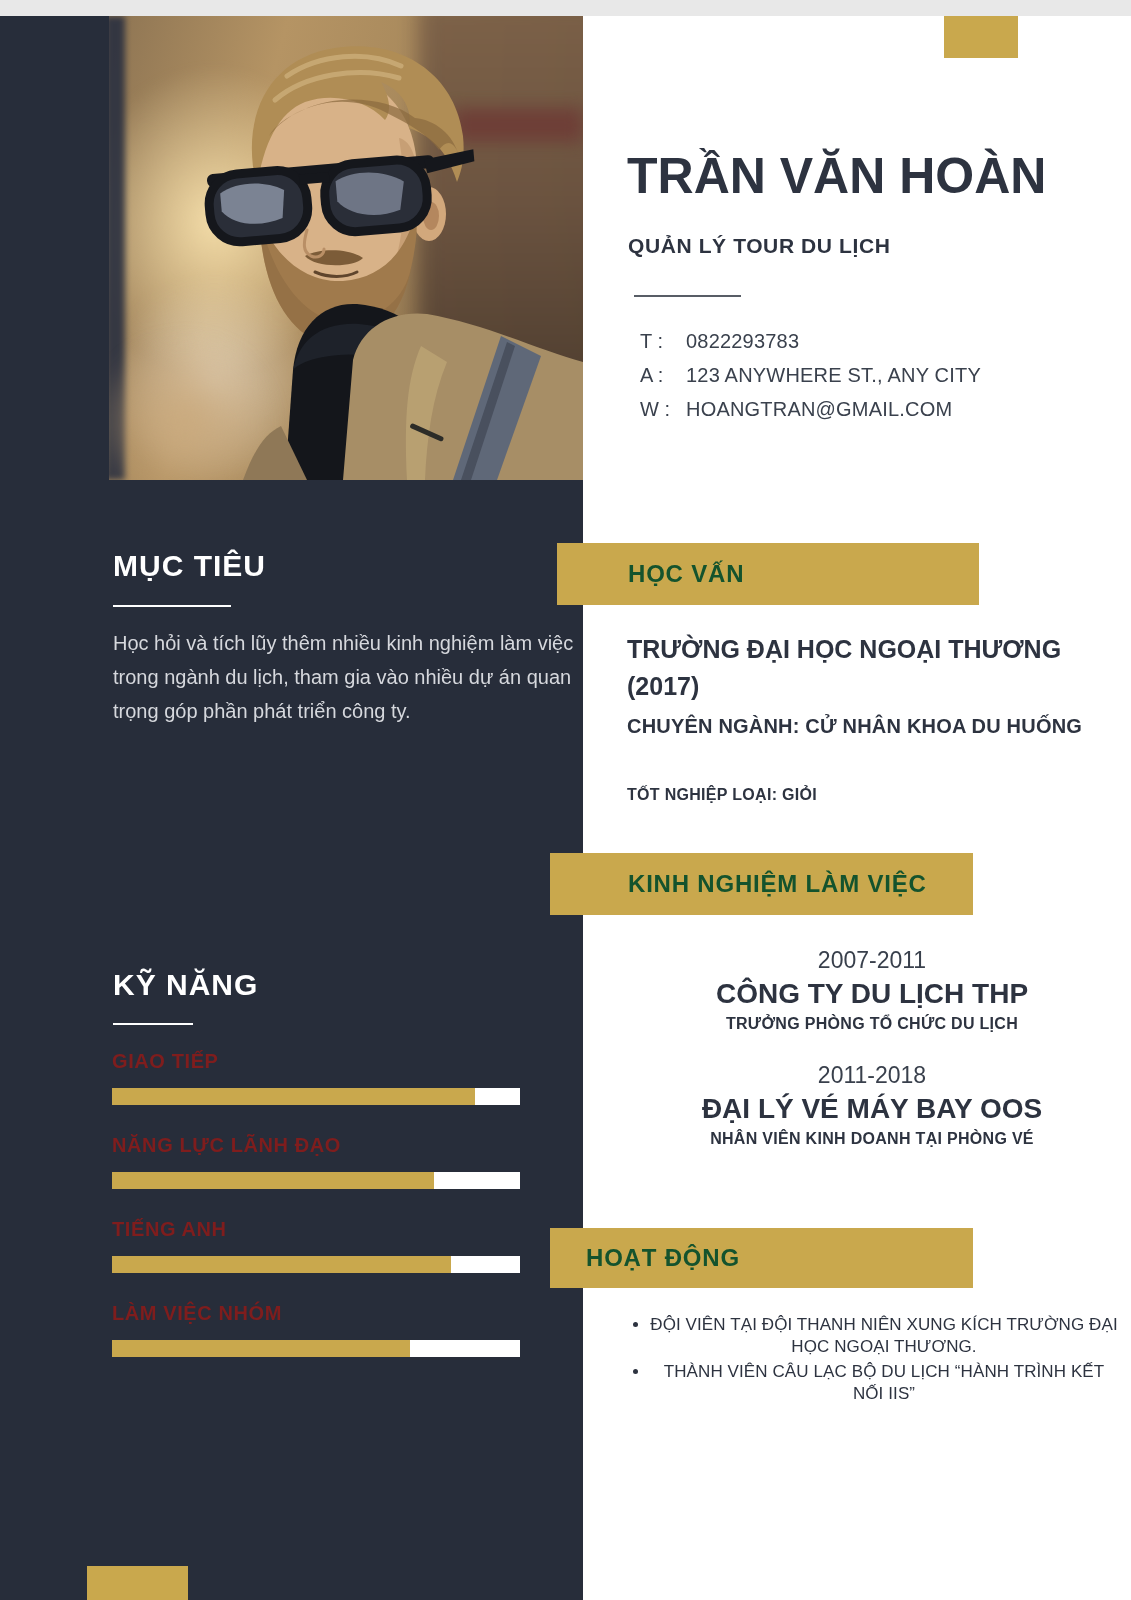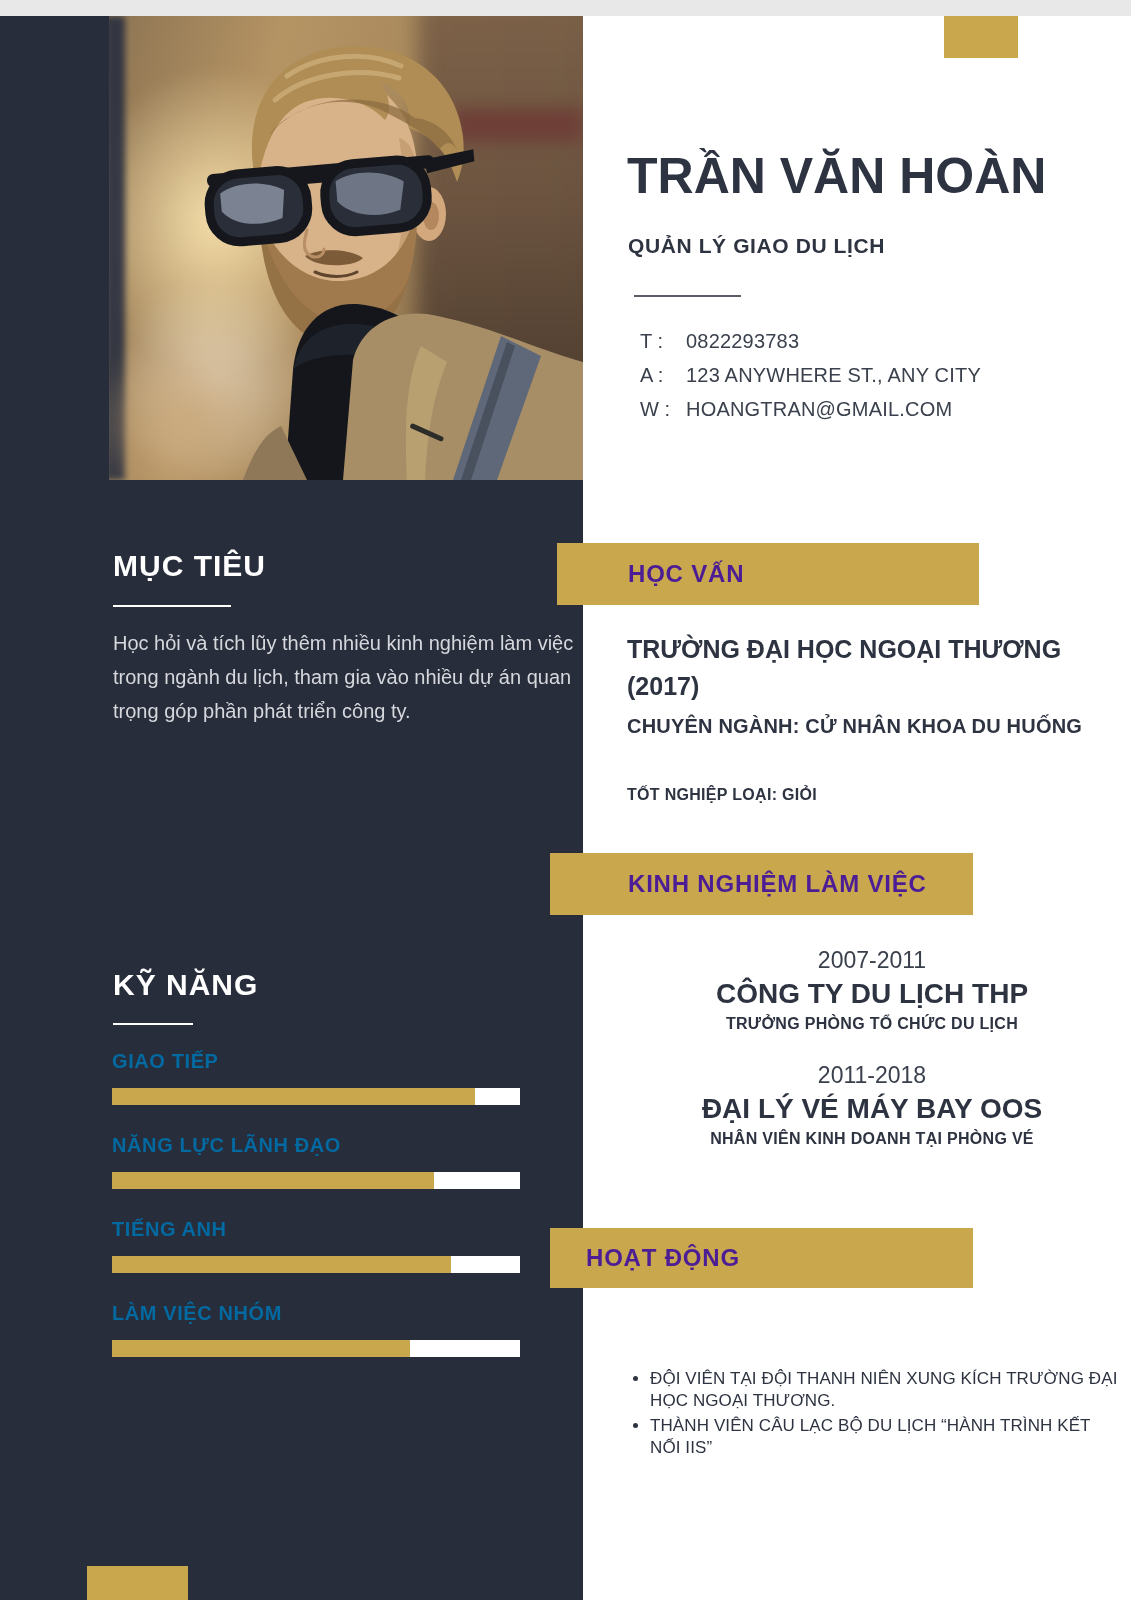--- a/index.html
+++ b/index.html
@@ -42,47 +42,47 @@
   
   .side-heading{font-size:30px;font-weight:bold;color:#ffffff;letter-spacing:1px;}
   .objective-heading{left:113px;top:533px;}
   .objective-divider{left:113px;top:589px;width:118px;height:2px;background:#ffffff;}
   .objective-body{left:113px;top:610px;width:462px;font-size:20px;line-height:34px;color:#d6d8dd;}
 
   .skills-heading{left:113px;top:952px;}
   .skills-divider{left:113px;top:1007px;width:80px;height:2px;background:#ffffff;}
   .skills-list{left:112px;top:1034px;width:408px;}
   .skill{margin-bottom:29px;}
-  .skill-label{font-size:20px;font-weight:bold;color:#0369a1;letter-spacing:.6px;margin-bottom:15px;}
+  .skill-label{font-size:20px;font-weight:bold;color:#7f1d1d;letter-spacing:.6px;margin-bottom:15px;}
   .skill-bar{width:100%;height:17px;background:#ffffff;}
   .skill-fill{display:block;height:100%;background:#c9a84d;}
 
   
   .banner{height:62px;background:#c9a84d;display:flex;align-items:center;}
-  .banner-label{font-size:24px;font-weight:bold;letter-spacing:.8px;color:#4c1d95;}
+  .banner-label{font-size:24px;font-weight:bold;letter-spacing:.8px;color:#14532d;}
   .banner-edu{left:557px;top:527px;width:422px;padding-left:71px;box-sizing:content-box;}
   .banner-exp{left:550px;top:837px;width:423px;padding-left:78px;}
   .banner-act{left:550px;top:1212px;width:423px;height:60px;padding-left:36px;}
   .banner-edu,.banner-exp,.banner-act{box-sizing:border-box;}
   .banner-edu{padding-left:71px;width:422px;}
 
   
   .edu-school{left:627px;top:615px;width:500px;font-size:25px;font-weight:bold;line-height:37px;color:#2d3340;}
   .edu-major{left:627px;top:699px;font-size:20px;font-weight:bold;color:#2d3340;letter-spacing:.2px;}
   .edu-grade{left:627px;top:770px;font-size:16px;font-weight:bold;color:#2d3340;letter-spacing:.3px;}
 
   
   .jobs{left:627px;top:931px;width:490px;text-align:center;}
   .job{margin-bottom:29px;}
   .job-period{font-size:23px;color:#39404c;margin-bottom:4px;}
   .job-company{font-size:28px;font-weight:bold;color:#2d3340;margin-bottom:5px;}
   .job-role{font-size:16px;font-weight:bold;color:#2d3340;letter-spacing:.3px;}
 
   
-  .activities{left:630px;top:1352px;width:468px;margin:0;padding-left:20px;}
+  .activities{left:630px;top:1298px;width:468px;margin:0;padding-left:20px;text-align:center;}
   .activity{font-size:17px;line-height:22px;color:#2d3340;margin-bottom:3px;letter-spacing:.1px;}
 </style>
 </head>
 <body>
 
 <div class="page">
 
   <div class="abs left-col"></div>
 
   <div class="abs photo">
@@ -134,21 +134,21 @@
 
       <path d="M344 464 L392 320 L432 340 L388 464 Z" fill="#5f6878"></path>
       <path d="M352 464 L398 326 L406 330 L362 464 Z" fill="#49505e"></path>
     </svg>
   </div>
 
   <div class="abs gold-sq-top"></div>
   <div class="abs gold-sq-bottom"></div>
 
   <div class="abs name">TRẦN VĂN HOÀN</div>
-  <div class="abs job-title">QUẢN LÝ GIAO DU LỊCH</div>
+  <div class="abs job-title">QUẢN LÝ TOUR DU LỊCH</div>
   <div class="abs name-divider"></div>
 
   <div class="abs contact">
 
       <div class="contact-row">
         <span class="c-label">T :</span>
         <span class="c-value">0822293783</span>
       </div>
 
       <div class="contact-row">

